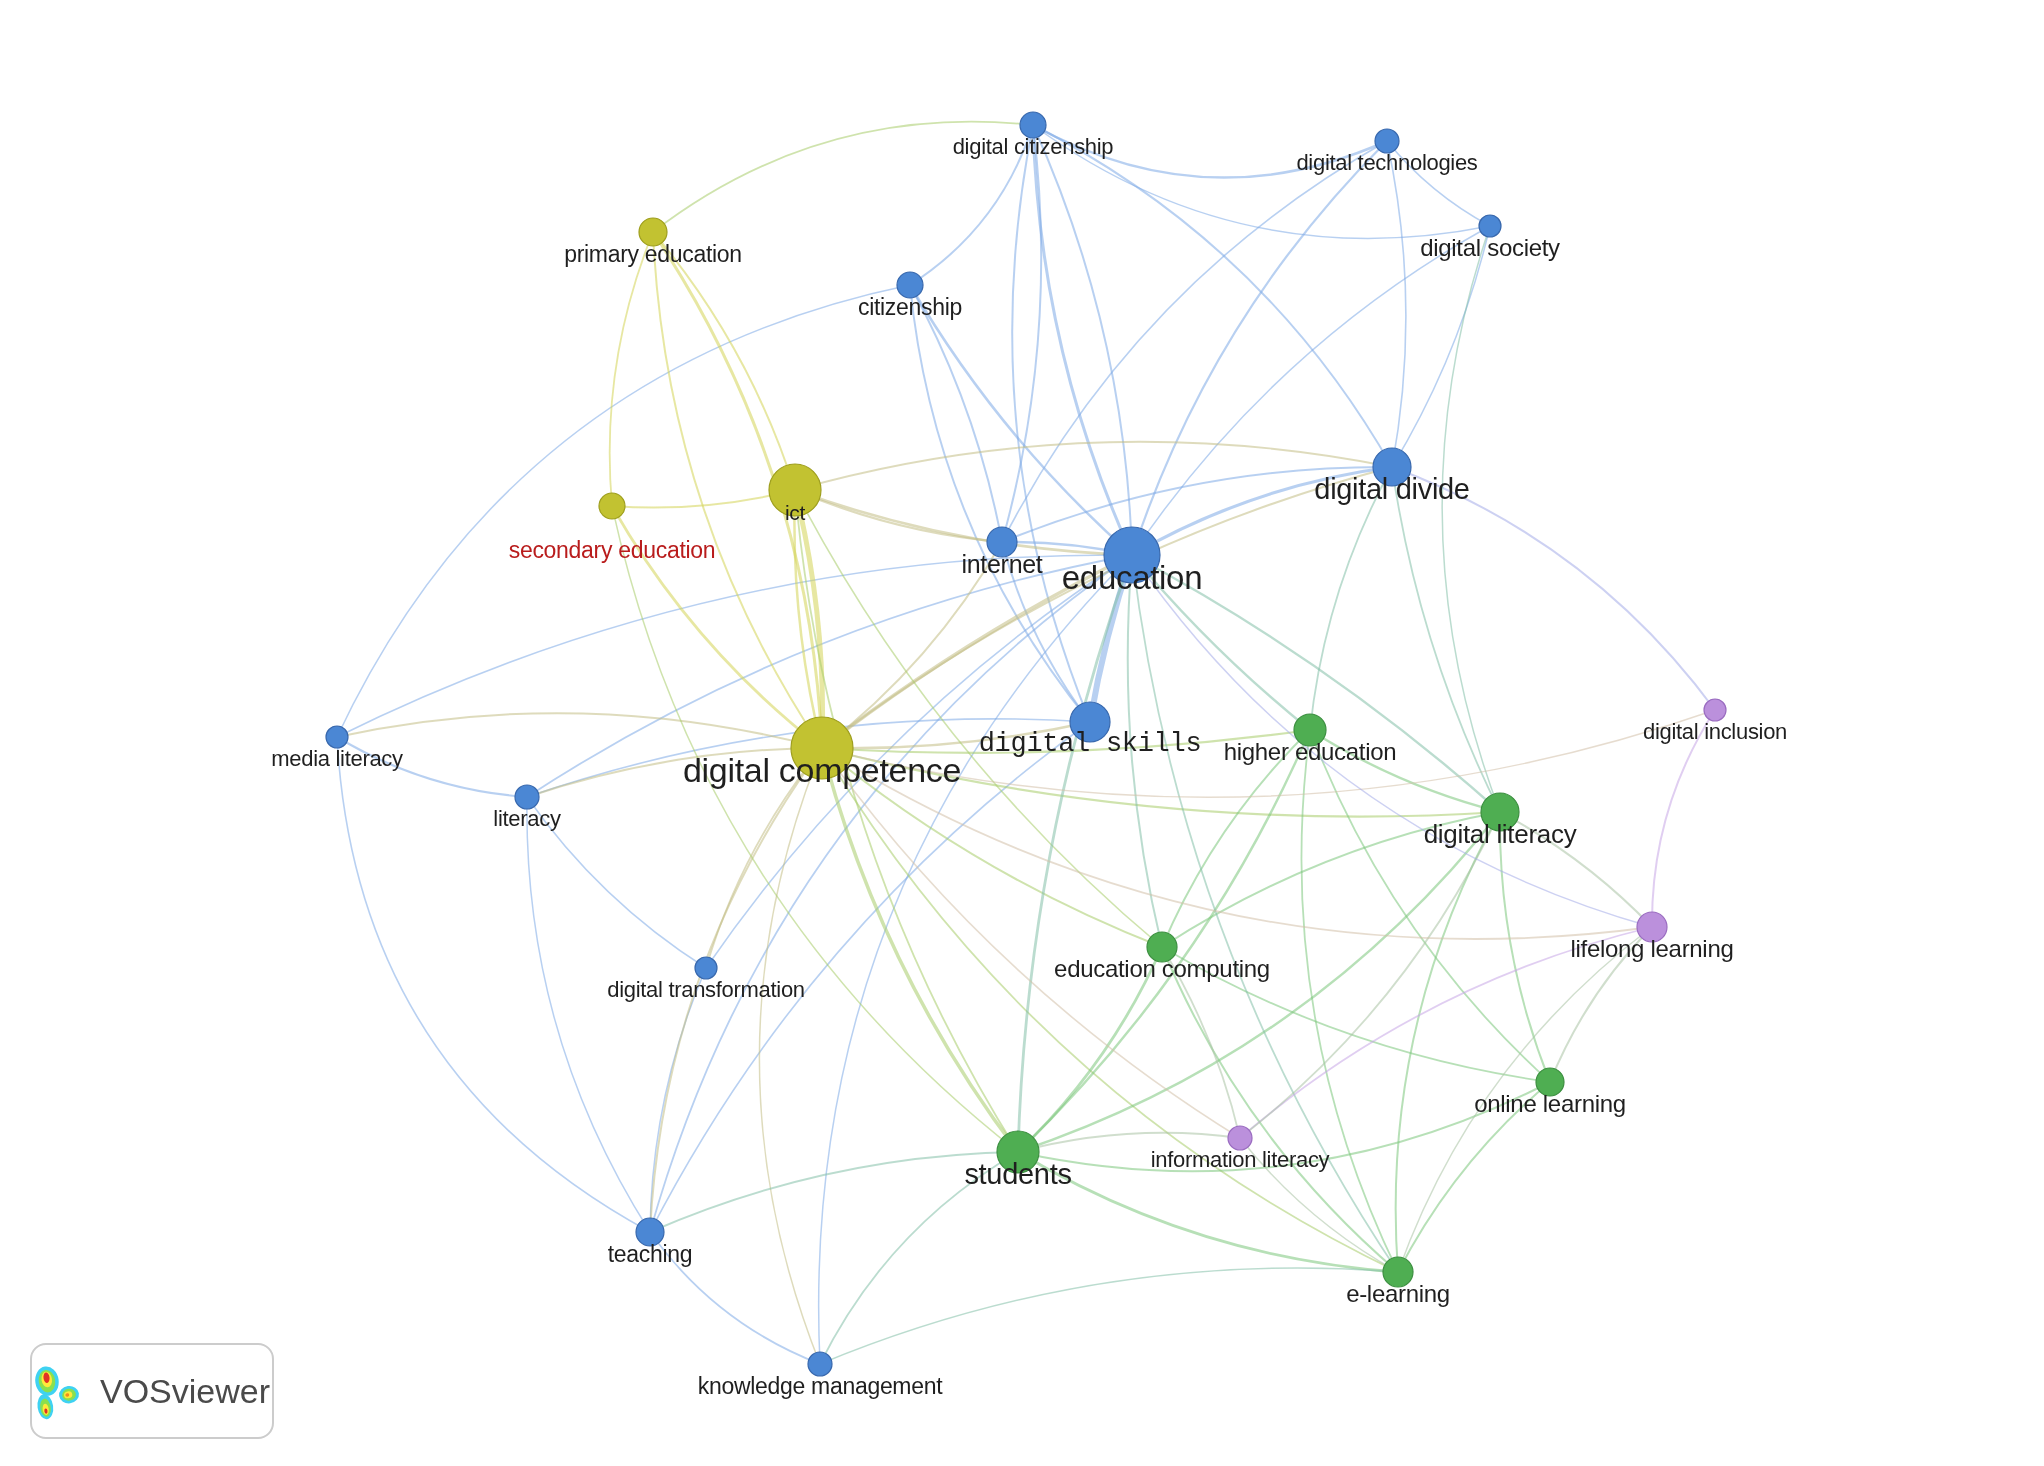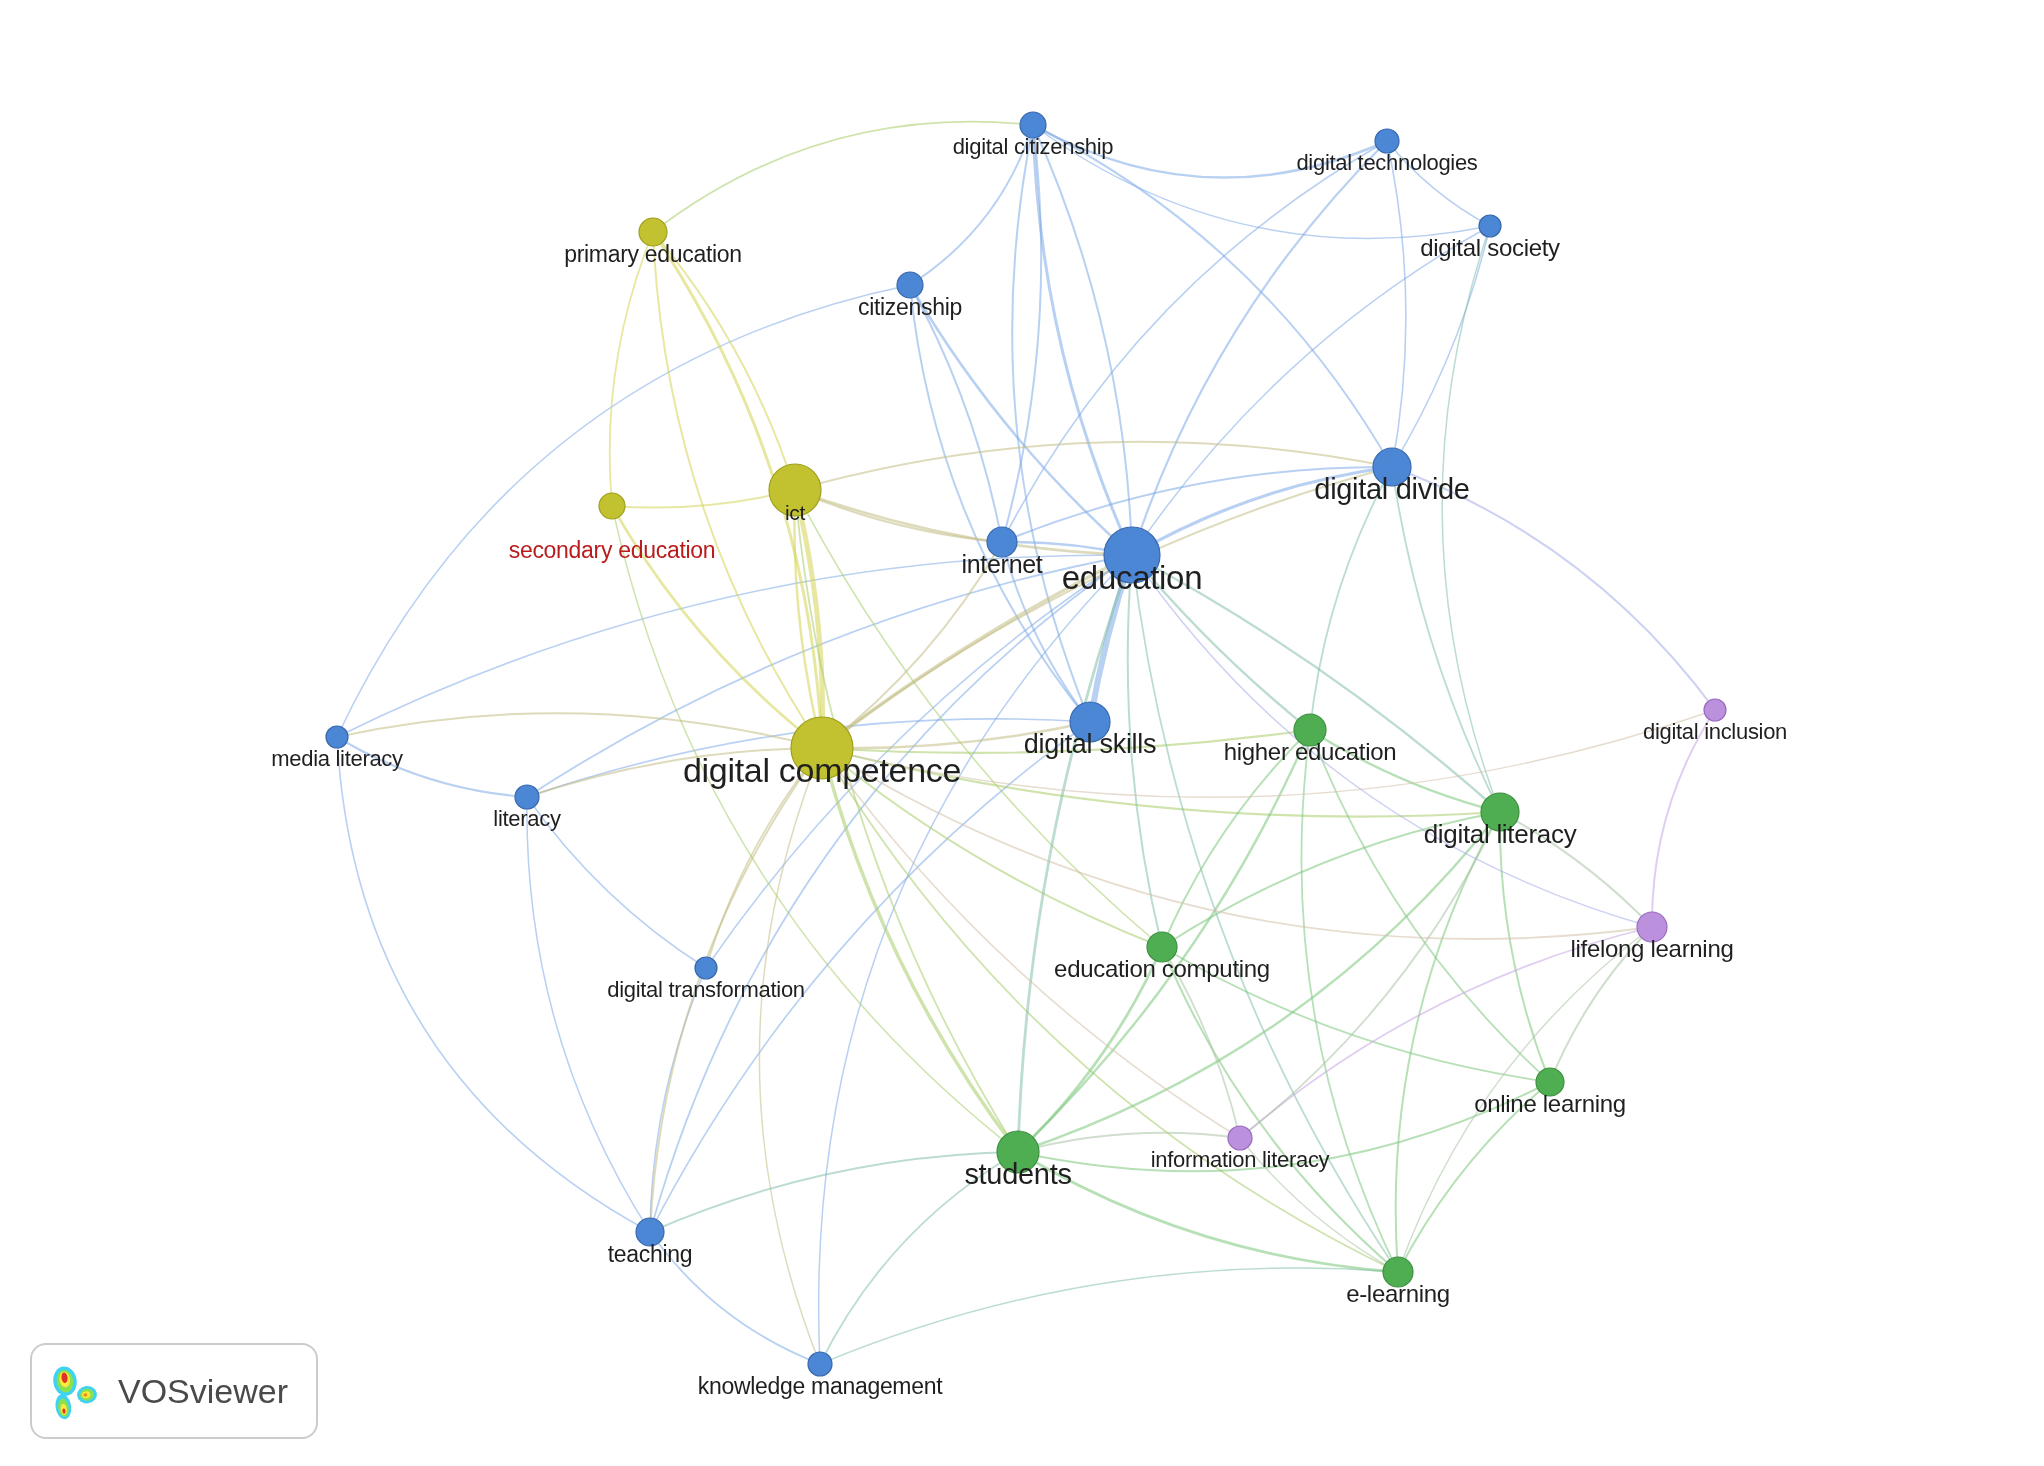--- a/index.html
+++ b/index.html
@@ -16,29 +16,28 @@
     position:absolute;
     transform:translate(-50%,-50%);
     white-space:nowrap;
     color:#1f1f1f;
     letter-spacing:-0.3px;
     line-height:1;
   }
   .vos-badge{
     position:absolute;
     left:30px;top:1343px;
-    width:288px;height:96px;
+    width:244px;height:96px;
     box-sizing:border-box;
     background:#ffffff;
     border:2px solid #cccccc;
     border-radius:16px;
     display:flex;
     align-items:center;
     gap:16px;
-    padding-left:18px;
   }
   .vos-wordmark{
     font-size:34px;
     color:#4a4a4a;
   }
 </style>
 </head>
 <body>
 
 <div class="stage">
@@ -183,21 +182,21 @@
       <div class="node-label" style="left: 1033px; top: 125px; font-size: 22px; color: rgb(31, 31, 31);">digital citizenship</div>
       <div class="node-label" style="left: 1387px; top: 141px; font-size: 22px; color: rgb(31, 31, 31);">digital technologies</div>
       <div class="node-label" style="left: 1490px; top: 226px; font-size: 24px; color: rgb(31, 31, 31);">digital society</div>
       <div class="node-label" style="left: 653px; top: 232px; font-size: 23px; color: rgb(31, 31, 31);">primary education</div>
       <div class="node-label" style="left: 910px; top: 285px; font-size: 23px; color: rgb(31, 31, 31);">citizenship</div>
       <div class="node-label" style="left: 1392px; top: 467px; font-size: 29px; color: rgb(31, 31, 31);">digital divide</div>
       <div class="node-label" style="left: 795px; top: 490px; font-size: 21px; color: rgb(31, 31, 31);">ict</div>
       <div class="node-label" style="left: 612px; top: 528px; font-size: 23px; color: #b91c1c;">secondary education</div>
       <div class="node-label" style="left: 1002px; top: 542px; font-size: 25px; color: rgb(31, 31, 31);">internet</div>
       <div class="node-label" style="left: 1132px; top: 555px; font-size: 33px; color: rgb(31, 31, 31);">education</div>
-      <div class="node-label" style="left: 1090px; top: 722px; font-size: 27px; color: rgb(31, 31, 31);">digital skills</div>
+      <div class="node-label" style="left: 1090px; top: 722px; font-size: 27px; color: rgb(31, 31, 31); font-family: Liberation Mono, monospace;">digital skills</div>
       <div class="node-label" style="left: 1310px; top: 730px; font-size: 24px; color: rgb(31, 31, 31);">higher education</div>
       <div class="node-label" style="left: 1715px; top: 710px; font-size: 22px; color: rgb(31, 31, 31);">digital inclusion</div>
       <div class="node-label" style="left: 337px; top: 737px; font-size: 22px; color: rgb(31, 31, 31);">media literacy</div>
       <div class="node-label" style="left: 822px; top: 748px; font-size: 34px; color: rgb(31, 31, 31);">digital competence</div>
       <div class="node-label" style="left: 527px; top: 797px; font-size: 22px; color: rgb(31, 31, 31);">literacy</div>
       <div class="node-label" style="left: 1500px; top: 812px; font-size: 26px; color: rgb(31, 31, 31);">digital literacy</div>
       <div class="node-label" style="left: 1652px; top: 927px; font-size: 24px; color: rgb(31, 31, 31);">lifelong learning</div>
       <div class="node-label" style="left: 706px; top: 968px; font-size: 22px; color: rgb(31, 31, 31);">digital transformation</div>
       <div class="node-label" style="left: 1162px; top: 947px; font-size: 24px; color: rgb(31, 31, 31);">education computing</div>
       <div class="node-label" style="left: 1550px; top: 1082px; font-size: 24px; color: rgb(31, 31, 31);">online learning</div>

